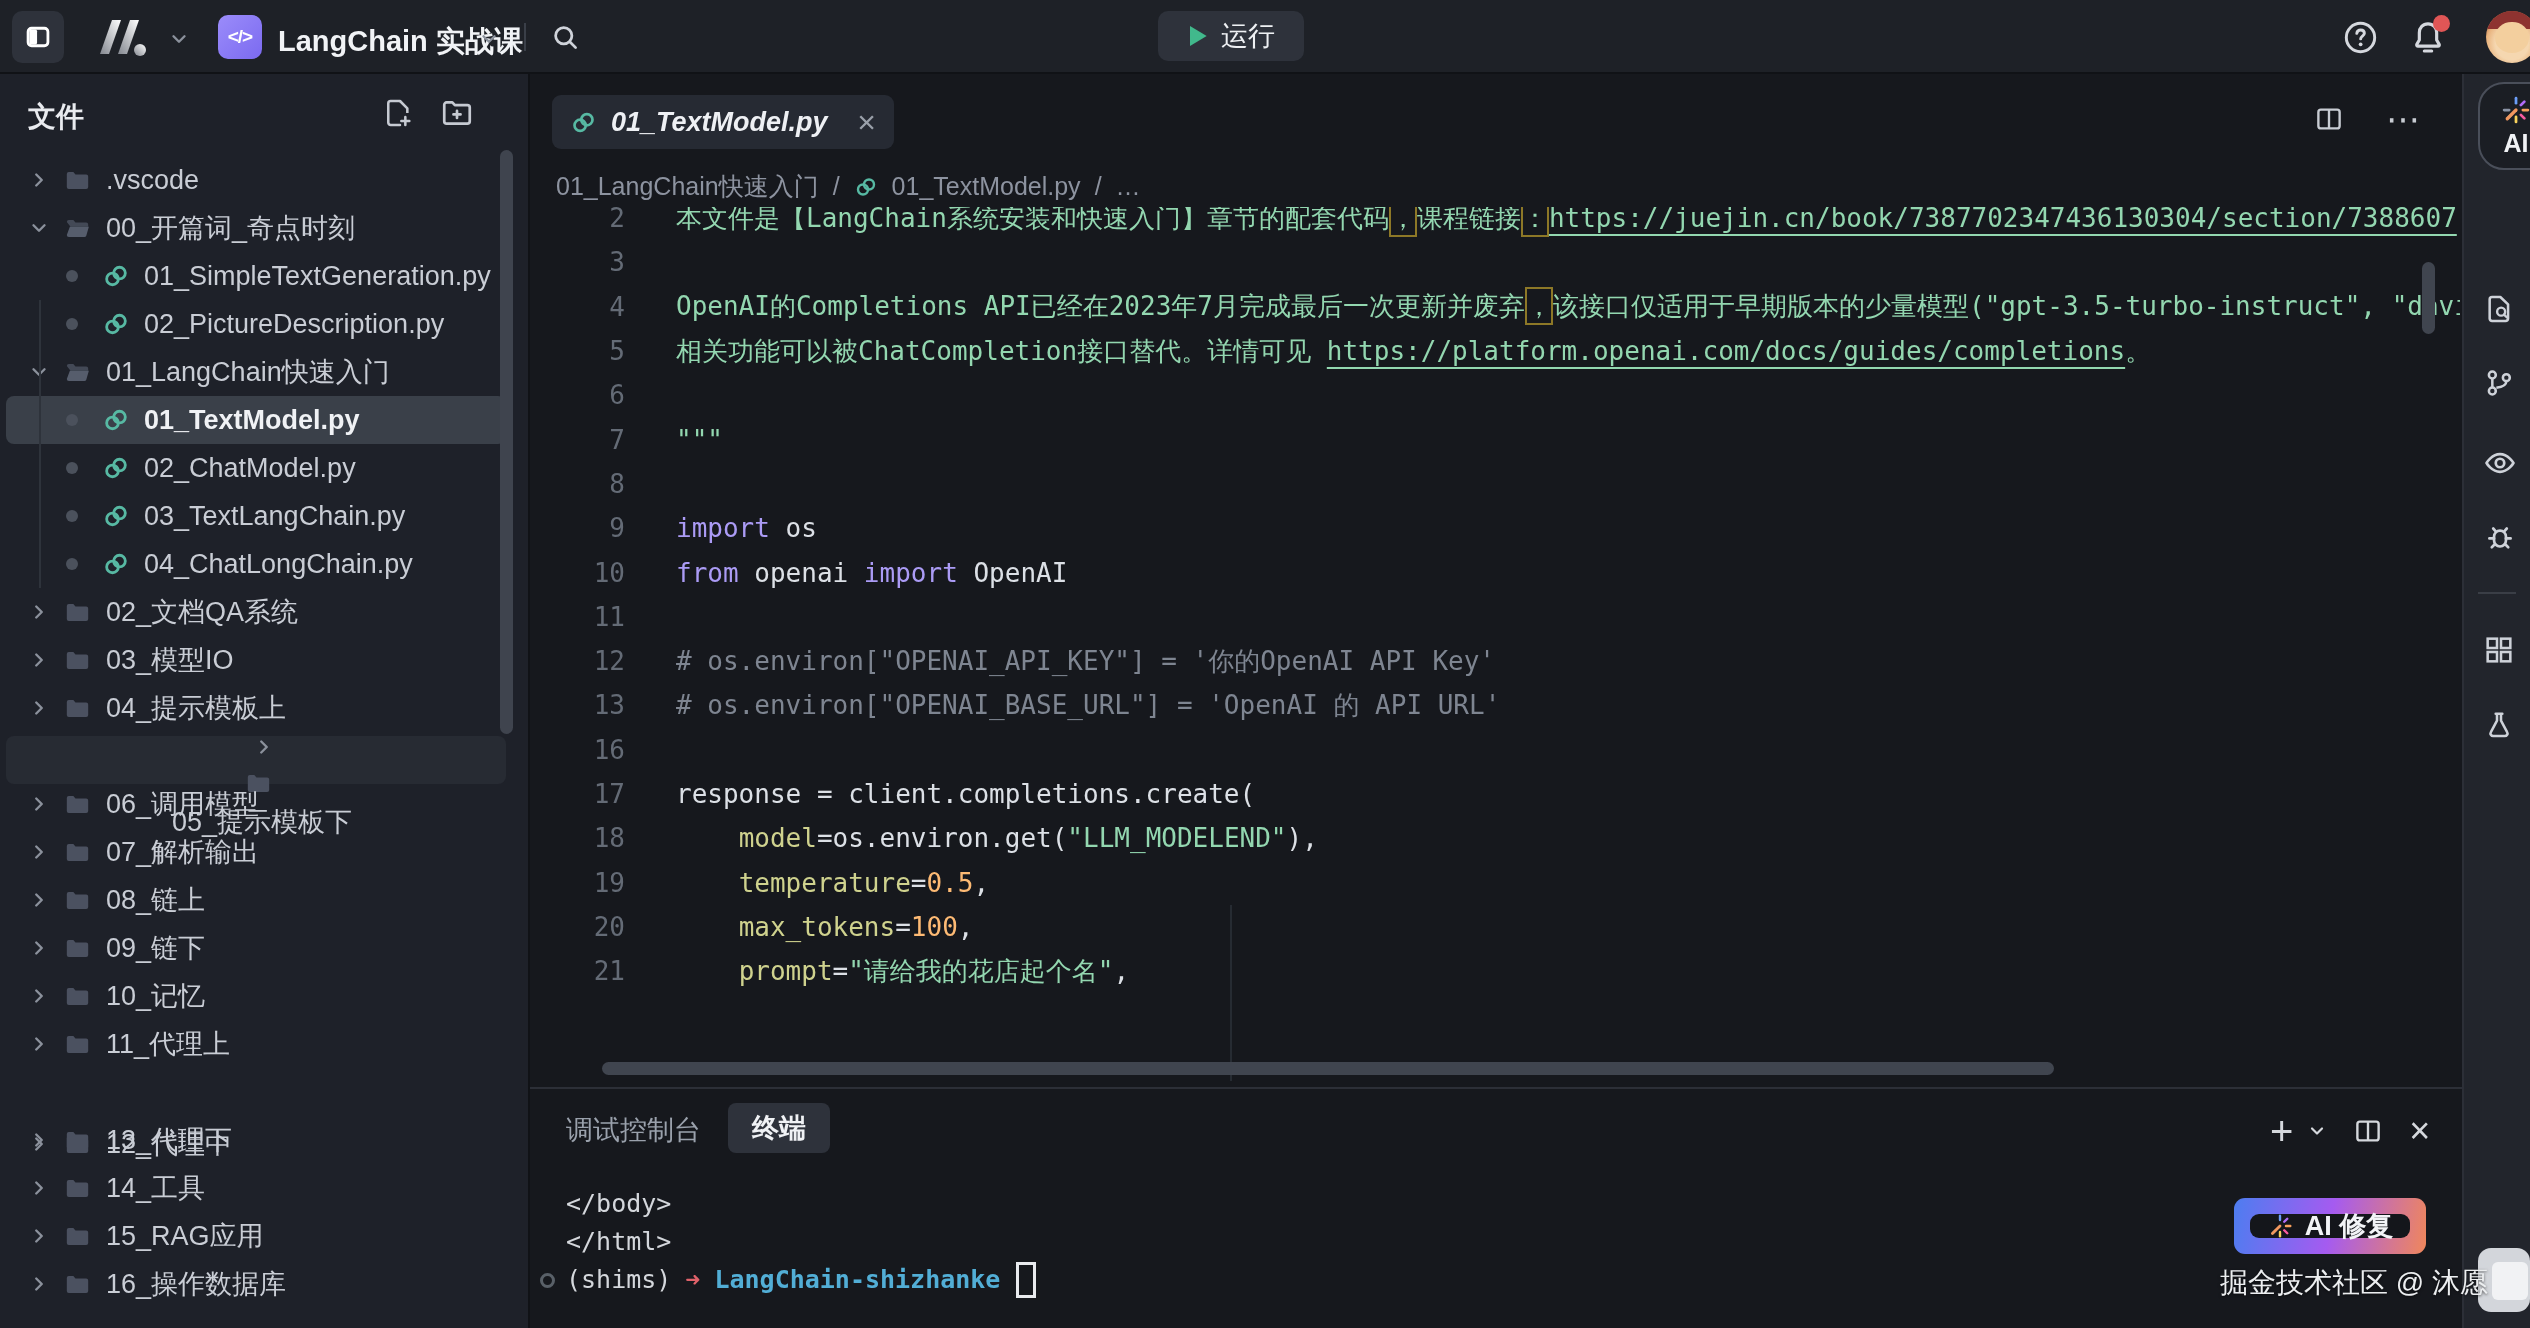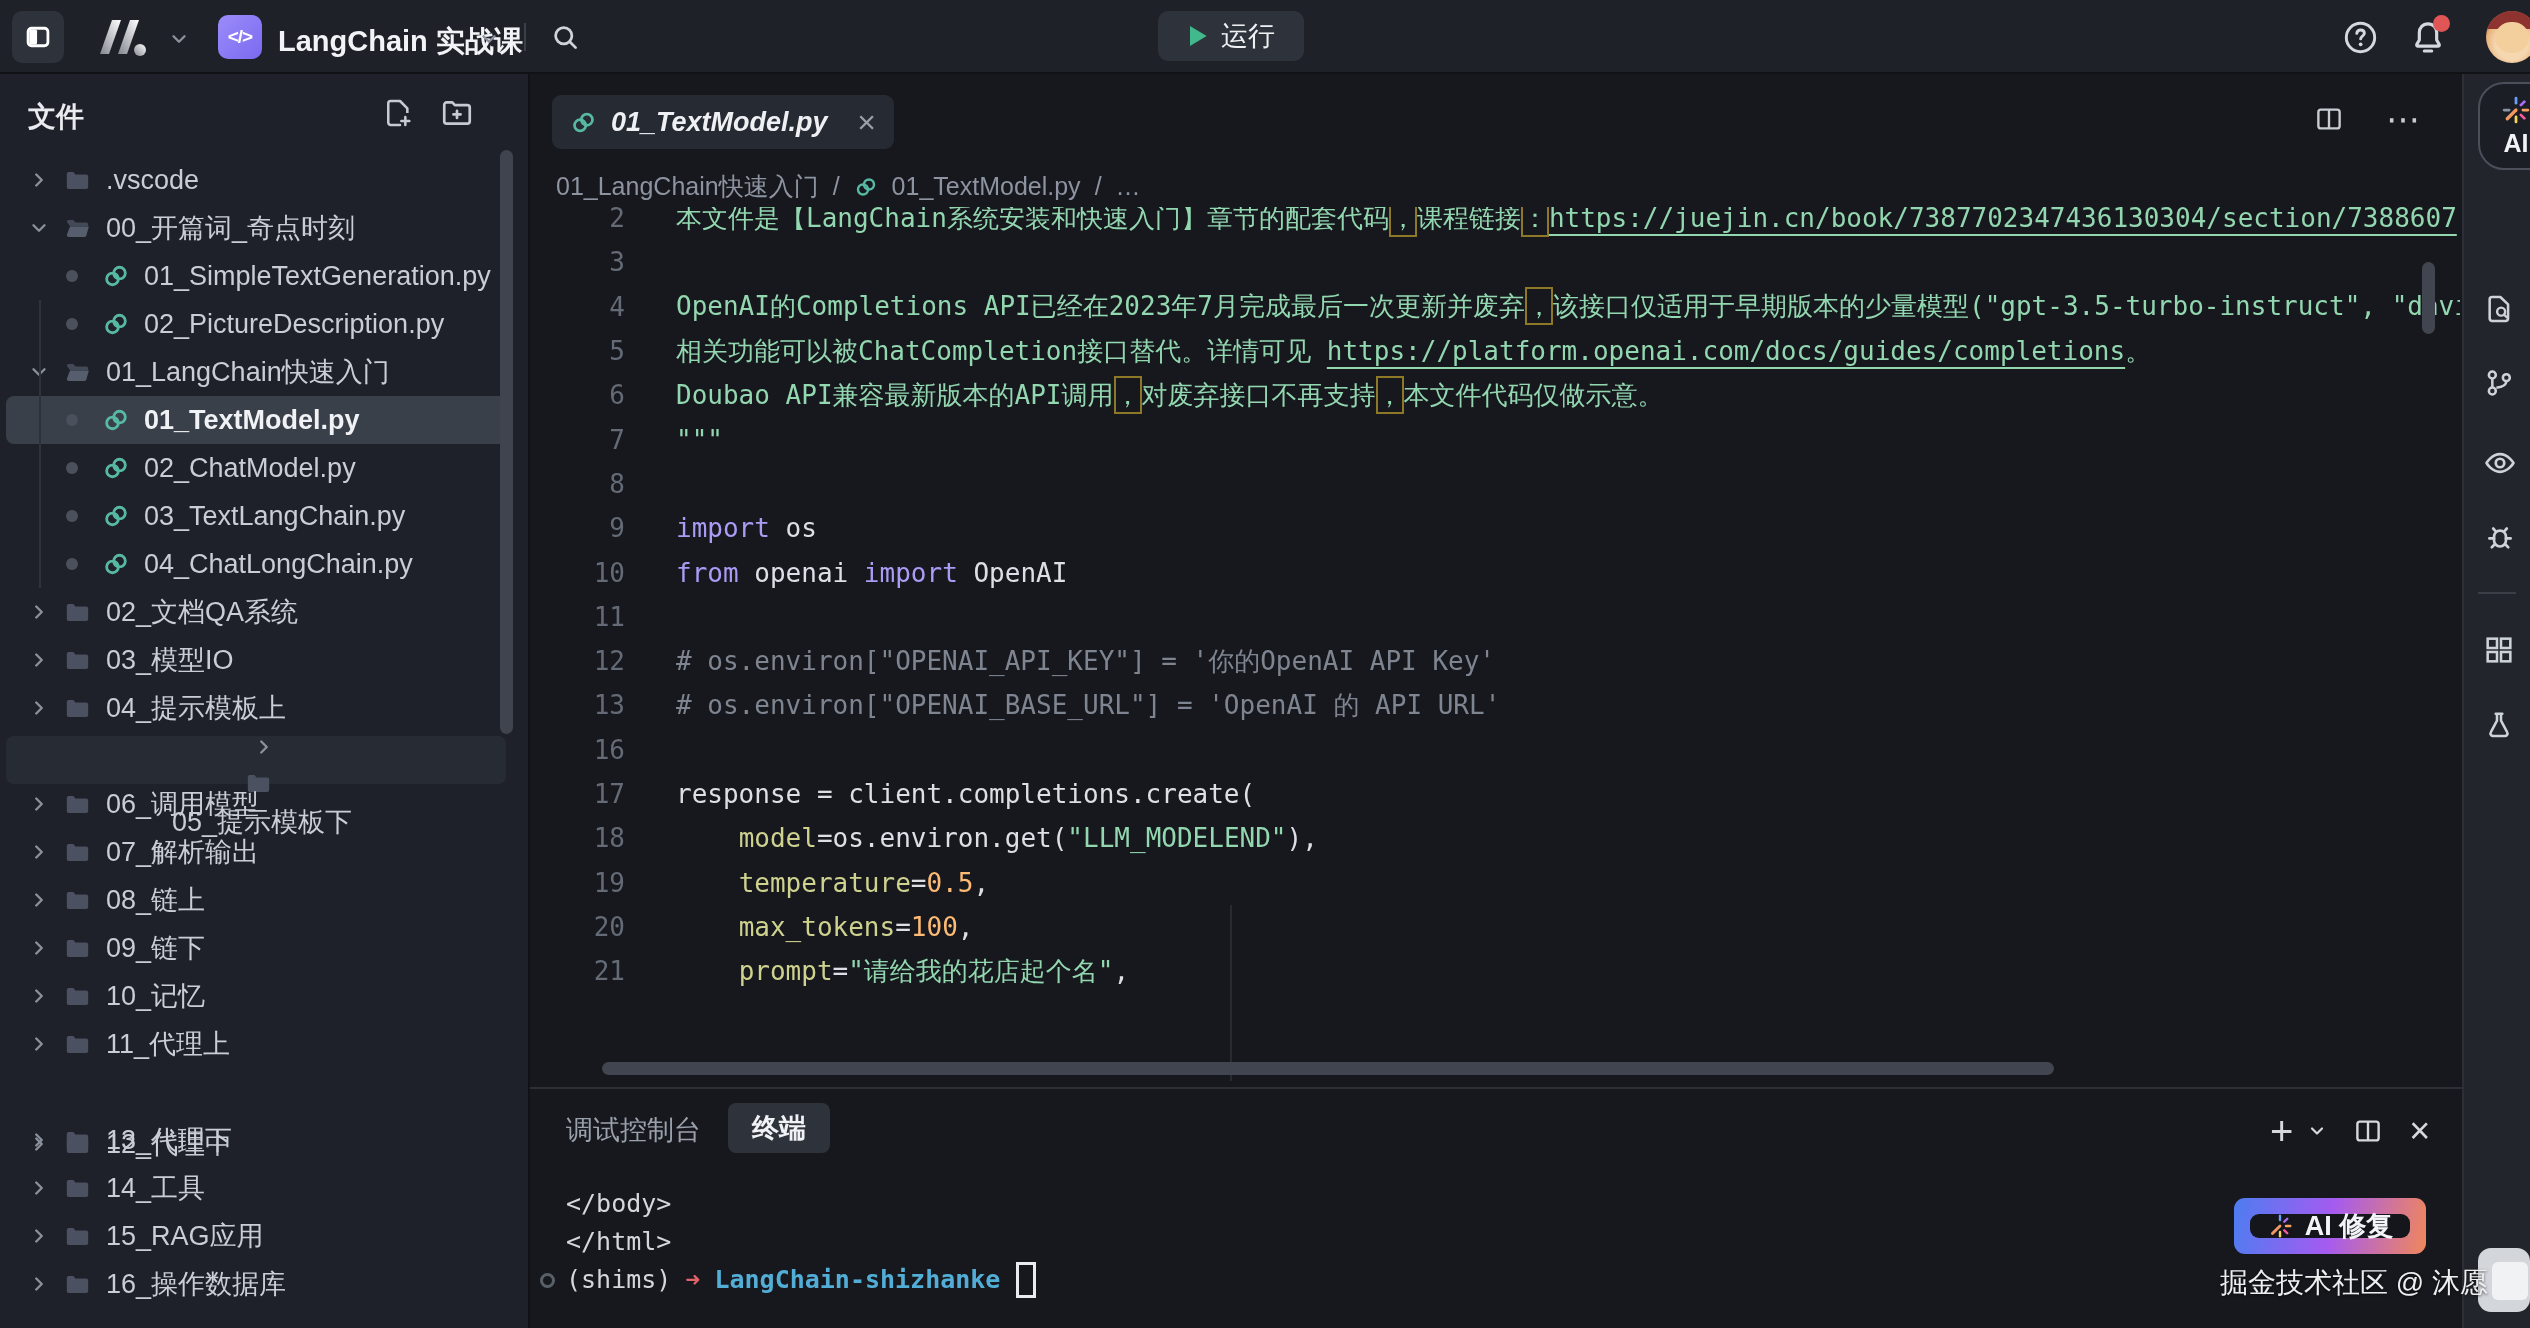--- a/index.html
+++ b/index.html
@@ -506,21 +506,21 @@
       <span>01_TextModel.py</span>
       <span>/</span>
       <span>…</span>
     </div>
     <div class="code-clip">
       <div class="code-rows" id="code">
           <div class="crow"><span class="ln">2</span><span class="lc"><span class="tk-str">本文件是【LangChain系统安装和快速入门】章节的配套代码</span><span class="tk-box">，</span><span class="tk-str">课程链接</span><span class="tk-box">：</span><span class="tk-link">https://juejin.cn/book/7387702347436130304/section/7388607</span></span></div>
           <div class="crow"><span class="ln">3</span><span class="lc"></span></div>
           <div class="crow"><span class="ln">4</span><span class="lc"><span class="tk-str">OpenAI的Completions API已经在2023年7月完成最后一次更新并废弃</span><span class="tk-box">，</span><span class="tk-str">该接口仅适用于早期版本的少量模型("gpt-3.5-turbo-instruct", "davi</span></span></div>
           <div class="crow"><span class="ln">5</span><span class="lc"><span class="tk-str">相关功能可以被ChatCompletion接口替代。详情可见 </span><span class="tk-link">https://platform.openai.com/docs/guides/completions</span><span class="tk-str">。</span></span></div>
-          <div class="crow"><span class="ln">6</span><span class="lc"><span class="tk-str">Doubao API兼容最新版本的API调用</span><span class="tk-box">，</span><span class="tk-str">对废弃接口不再支持</span><span class="tk-box">，</span><span class="tk-str">本文件代码仅做示意。</span></span></div>
+          <div class="crow"><span class="ln">6</span></div>
           <div class="crow"><span class="ln">7</span><span class="lc"><span class="tk-str">"""</span></span></div>
           <div class="crow"><span class="ln">8</span><span class="lc"></span></div>
           <div class="crow"><span class="ln">9</span><span class="lc"><span class="tk-kw">import</span><span class="tk-plain"> os</span></span></div>
           <div class="crow"><span class="ln">10</span><span class="lc"><span class="tk-kw">from</span><span class="tk-plain"> openai </span><span class="tk-kw">import</span><span class="tk-plain"> OpenAI</span></span></div>
           <div class="crow"><span class="ln">11</span><span class="lc"></span></div>
           <div class="crow"><span class="ln">12</span><span class="lc"><span class="tk-com"># os.environ["OPENAI_API_KEY"] = '你的OpenAI API Key'</span></span></div>
           <div class="crow"><span class="ln">13</span><span class="lc"><span class="tk-com"># os.environ["OPENAI_BASE_URL"] = 'OpenAI 的 API URL'</span></span></div>
           <div class="crow"><span class="ln">16</span><span class="lc"></span></div>
           <div class="crow"><span class="ln">17</span><span class="lc"><span class="tk-plain">response = client.completions.create(</span></span></div>
           <div class="crow"><span class="ln">18</span><span class="lc"><span class="tk-plain">    </span><span class="tk-param">model</span><span class="tk-plain">=os.environ.get(</span><span class="tk-str">"LLM_MODELEND"</span><span class="tk-plain">),</span></span></div>

